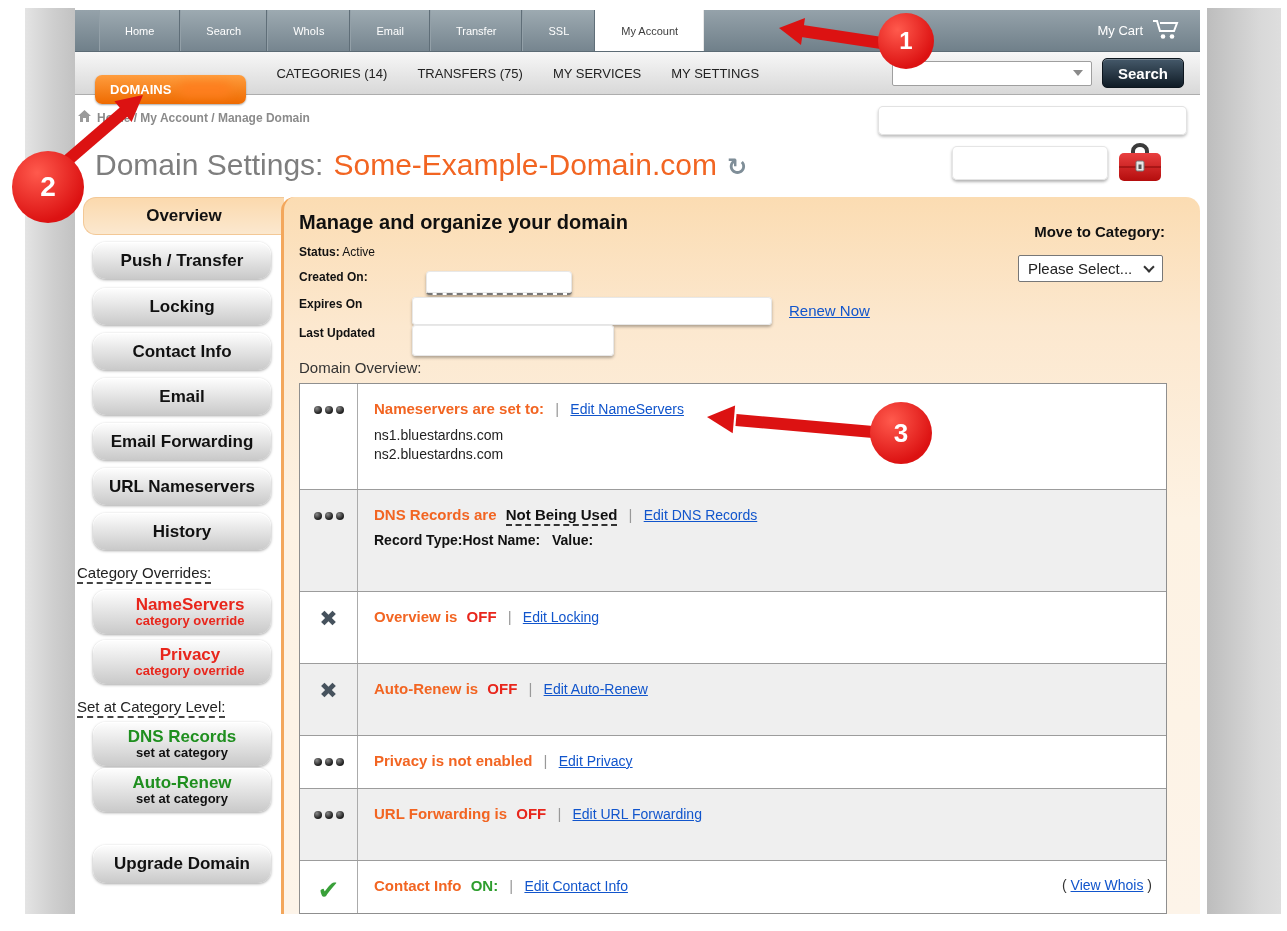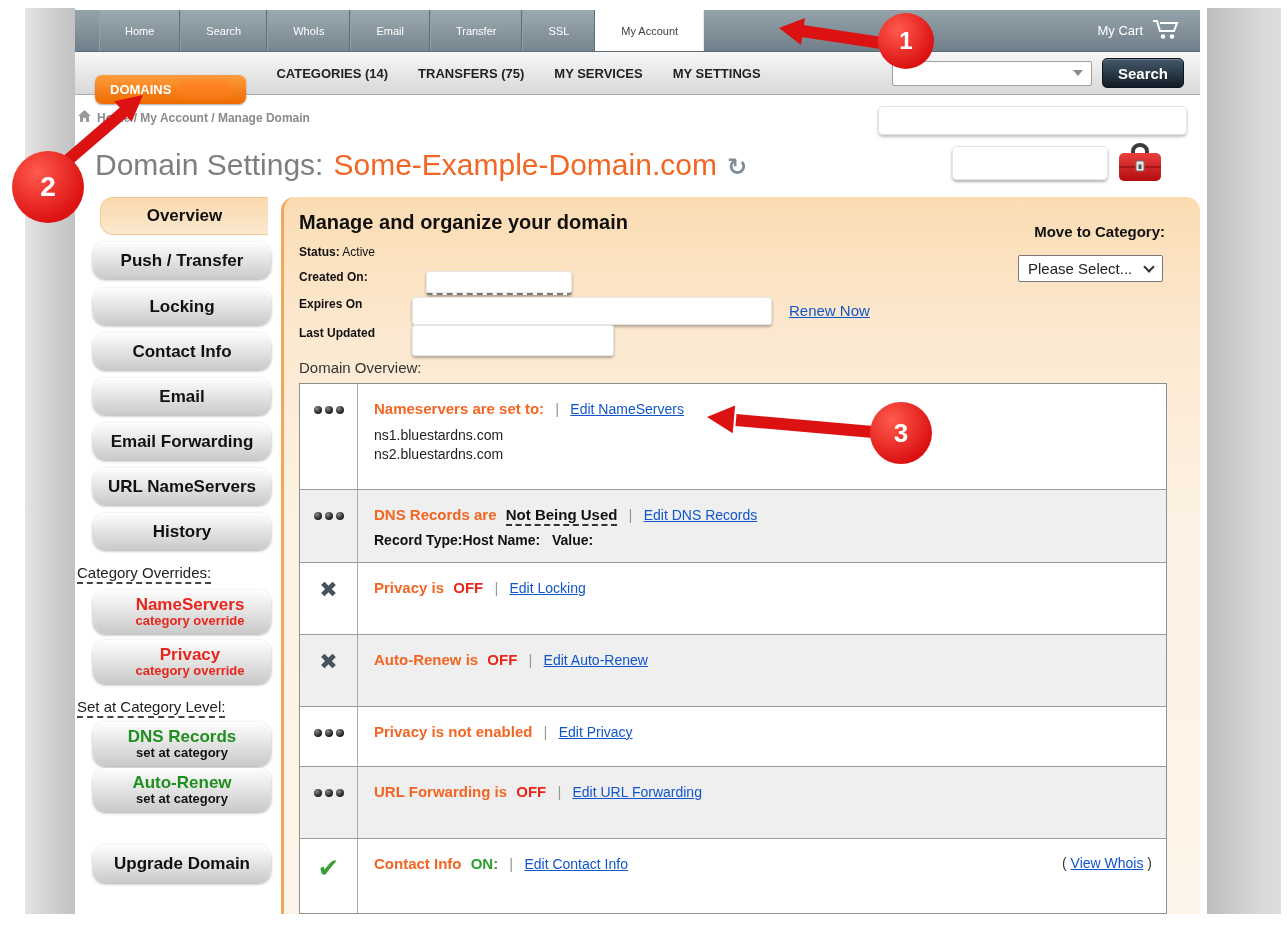--- a/index.html
+++ b/index.html
@@ -23,21 +23,21 @@
   .cartwrap { margin-left:auto; display:flex; align-items:center; gap:9px; color:#fff; font-size:13px; padding-right:18px; }
 
   
   .subnav { position:absolute; left:75px; top:52px; width:1125px; height:43px;
     background:linear-gradient(#f7f7f7,#d8d8d8); border-bottom:1px solid #adadad;
     display:flex; align-items:center; padding:0 16px 0 20px; }
   .domains-btn { height:29px; display:flex; align-items:center; gap:8px; padding:0 15px;
     background:linear-gradient(#ff9d3e,#ee6a00); border-radius:7px; color:#fff; font-weight:bold;
     font-size:13px; box-shadow:0 1px 2px rgba(0,0,0,.35);margin-top:32px; }
   .smudge { width:52px; height:15px; border-radius:8px; background:#ff7d1e; filter:blur(4px); opacity:.85; }
-  .subnav-item { margin-left:30px; font-weight:bold; font-size:13px; color:#222;text-align:center; }
+  .subnav-item { margin-left:30px; font-weight:normal; font-size:13px; color:#222;text-align:center; }
   .search-wrap { margin-left:auto; display:flex; align-items:center; gap:10px; }
   .combo { width:200px; height:25px; background:#fff; border:1px solid #9f9f9f; border-radius:2px;
     display:flex; align-items:center; justify-content:flex-end; padding-right:8px; }
   .combo-chev { width:0; height:0; border-left:5px solid transparent; border-right:5px solid transparent; border-top:6px solid #8a8a8a; }
   .search-btn { width:82px; height:30px; border-radius:5px; background:linear-gradient(#45596a,#101c26);
     color:#fff; font-weight:bold; font-size:15px; display:flex; align-items:center; justify-content:center;
     border:1px solid #0d161e; box-shadow:inset 0 1px 0 rgba(255,255,255,.25); }
 
   
   .crumb { position:absolute; left:78px; top:110px; font-size:12px; font-weight:bold; color:#8b8b8b;
@@ -55,21 +55,21 @@
   
   .sbtn { position:absolute; left:93px; width:178px; height:37px; border-radius:13px;
     background:linear-gradient(#fefefe,#c9c9c9); box-shadow:0 1px 3px rgba(0,0,0,.35), inset 0 1px 0 #fff;
     display:flex; align-items:center; justify-content:center; font-weight:bold; font-size:17px; color:#111;
     cursor:pointer; }
   .sbtn.two { flex-direction:column; height:44px; line-height:1.05; }
   .sbtn .sub { font-size:13px; font-weight:bold; }
   .sbtn.redtxt span { color:#e8261c;margin-left:16px; }
   .sbtn.greentxt .t { color:#1f8f1f; }
   .sbtn.greentxt .sub { color:#111; }
-  .sbtn.active-tab { left:100px; width:168px; height:38px; border-radius:13px 0 0 13px;
+  .sbtn.active-tab { left:83px; width:201px; height:38px; border-radius:13px 0 0 13px;
     background:linear-gradient(#fbd9ad,#fbe8cf); box-shadow:none; border:1px solid #f3c896; border-right:none; }
   .side-label { position:absolute; left:77px; font-size:15px; color:#222;
     border-bottom:2px dashed #444; padding-bottom:1px; }
 
   
   .panel { position:absolute; left:281px; top:197px; width:919px; height:717px;
     background:linear-gradient(180deg,#fbdcb2 0%,#fce8cf 18%,#fdf2e3 45%,#fdf4e9 100%);
     border-radius:14px 14px 0 0; border-left:3px solid #f3a75c; overflow:hidden; }
   .p-heading { position:absolute; left:15px; top:14px; font-size:20px; font-weight:bold; color:#101010; }
   .pline { position:absolute; left:15px; font-size:12px; color:#111; }
@@ -197,21 +197,21 @@
       <rect x="22.5" y="23.5" width="3" height="4.5" fill="#555"></rect>
     </svg>
   </div>
 
   <div class="sbtn active-tab" style="top:197px">Overview</div>
   <div class="sbtn" style="top:242px">Push / Transfer</div>
   <div class="sbtn" style="top:288px">Locking</div>
   <div class="sbtn" style="top:333px">Contact Info</div>
   <div class="sbtn" style="top:378px">Email</div>
   <div class="sbtn" style="top:423px">Email Forwarding</div>
-  <div class="sbtn" style="top:468px">URL NameServers</div>
+  <div class="sbtn" style="top:468px">URL Nameservers</div>
   <div class="sbtn" style="top:513px">History</div>
 
   <div class="side-label" style="top:564px">Category Overrides:</div>
   <div class="sbtn two redtxt" style="top:590px">
     <span class="t">NameServers</span>
     <span class="sub">category override</span>
   </div>
   <div class="sbtn two redtxt" style="top:640px">
     <span class="t">Privacy</span>
     <span class="sub">category override</span>
@@ -268,42 +268,42 @@
           <div class="rtitle">
             <span class="t-orange">Nameservers are set to:</span>
             <span class="sep">|</span>
             <a class="elink">Edit NameServers</a>
           </div>
           <div class="rline first">ns1.bluestardns.com</div>
           <div class="rline">ns2.bluestardns.com</div>
         </div>
       </div>
 
-      <div class="ov-row even" style="height:73px">
+      <div class="ov-row even" style="height:102px">
         <div class="icon-cell">
             <span class="dots"><i></i><i></i><i></i></span>
           </div>
         <div class="content-cell">
           <div class="rtitle">
             <span class="t-orange">DNS Records are</span>
             <span class="t-undl">Not Being Used</span>
             <span class="sep">|</span>
             <a class="elink">Edit DNS Records</a>
           </div>
           <div class="rdetail">Record Type:Host Name:   Value:</div>
         </div>
       </div>
 
       <div class="ov-row" style="height:72px">
         <div class="icon-cell">
             <span class="xmark">✖</span>
           </div>
         <div class="content-cell">
           <div class="rtitle">
-            <span class="t-orange">Privacy is</span>
+            <span class="t-orange">Overview is</span>
             <span class="t-red">OFF</span>
             <span class="sep">|</span>
             <a class="elink">Edit Locking</a>
           </div>
         </div>
       </div>
 
       <div class="ov-row even" style="height:72px">
         <div class="icon-cell">
             <span class="xmark">✖</span>
@@ -311,21 +311,21 @@
         <div class="content-cell">
           <div class="rtitle">
             <span class="t-orange">Auto-Renew is</span>
             <span class="t-red">OFF</span>
             <span class="sep">|</span>
             <a class="elink">Edit Auto-Renew</a>
           </div>
         </div>
       </div>
 
-      <div class="ov-row" style="height:60px">
+      <div class="ov-row" style="height:53px">
         <div class="icon-cell">
             <span class="dots"><i></i><i></i><i></i></span>
           </div>
         <div class="content-cell">
           <div class="rtitle">
             <span class="t-orange">Privacy is not enabled</span>
             <span class="sep">|</span>
             <a class="elink">Edit Privacy</a>
           </div>
         </div>

